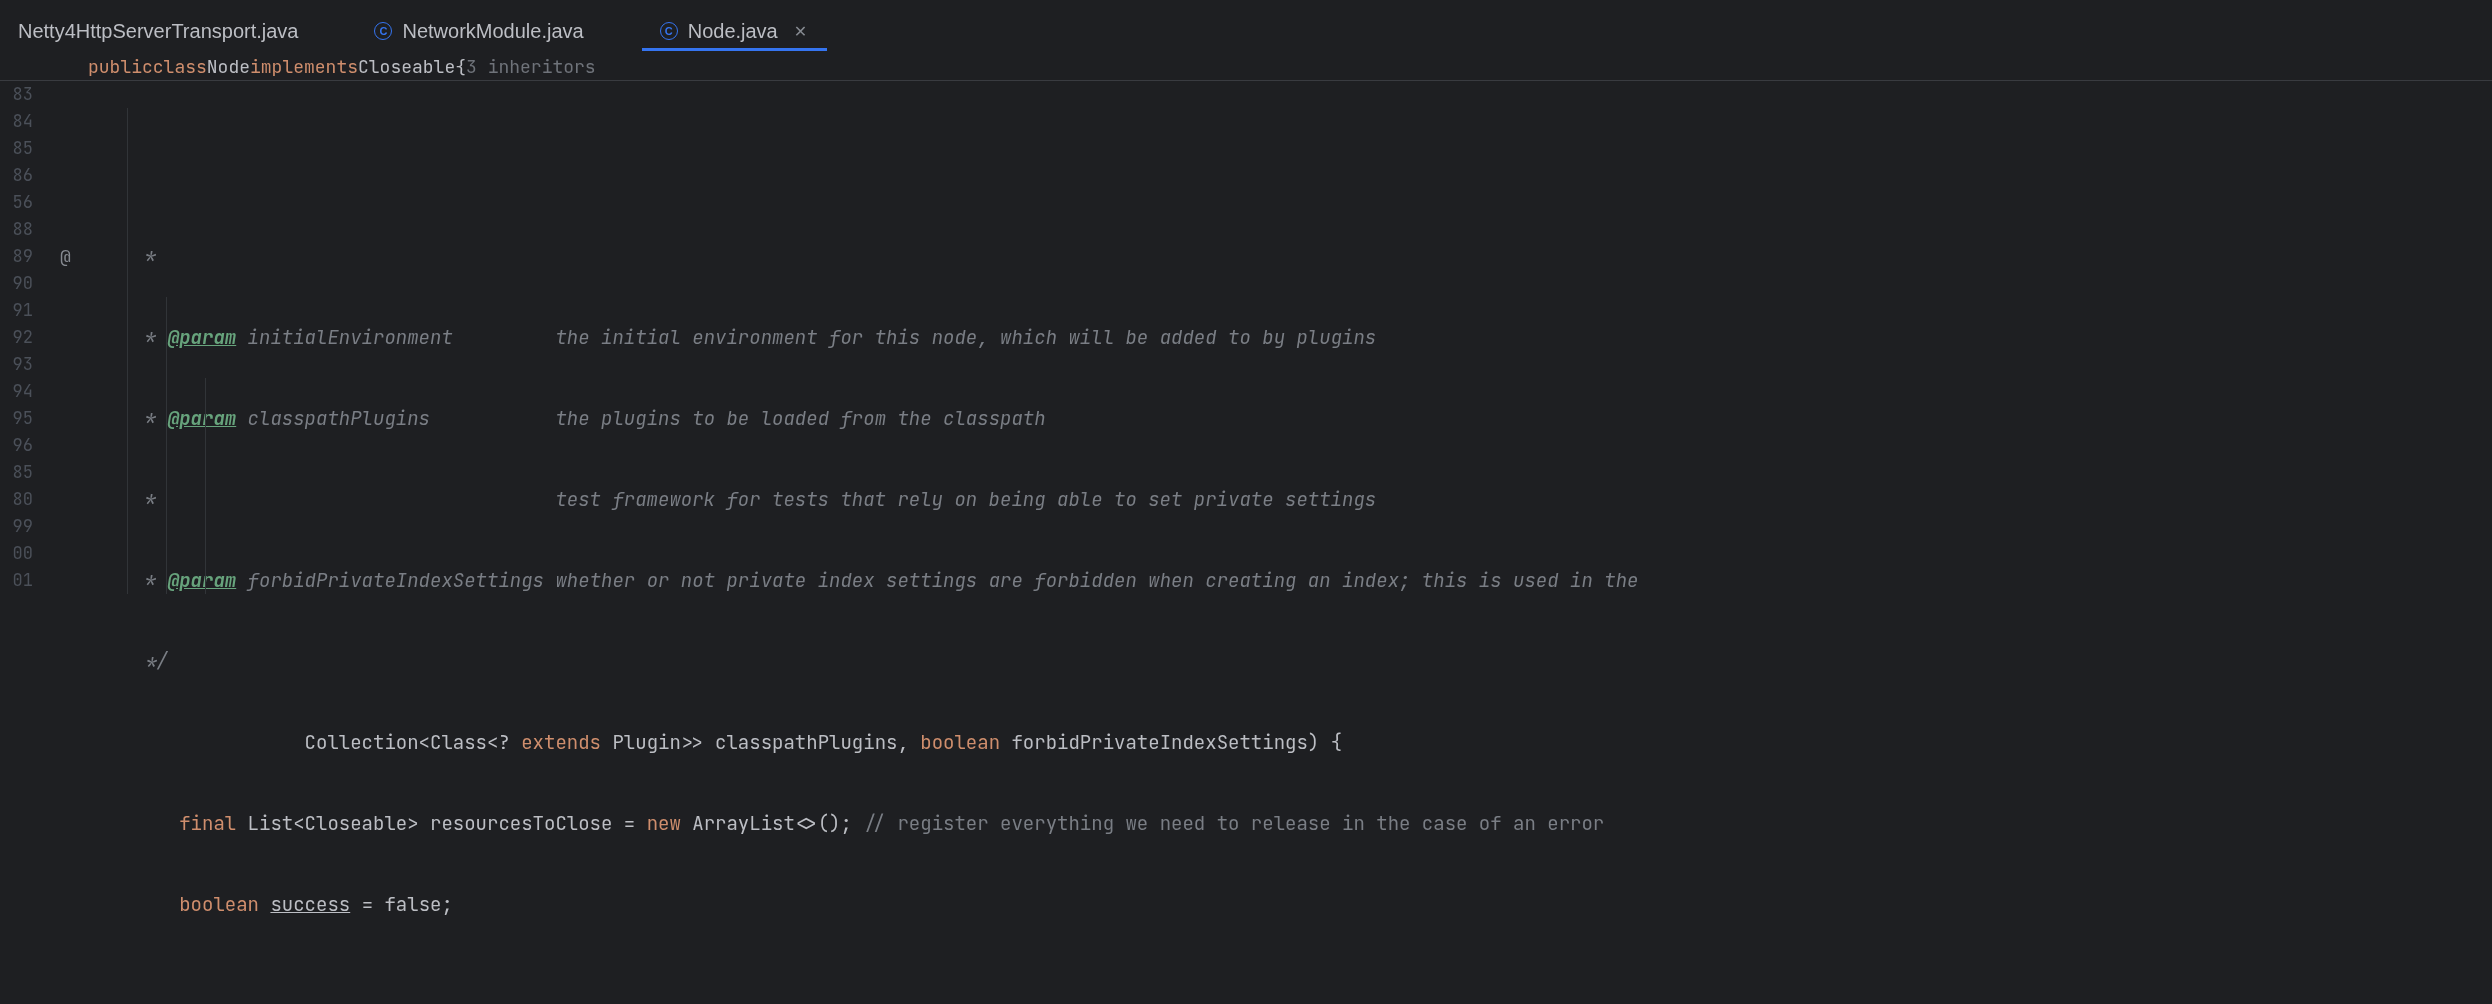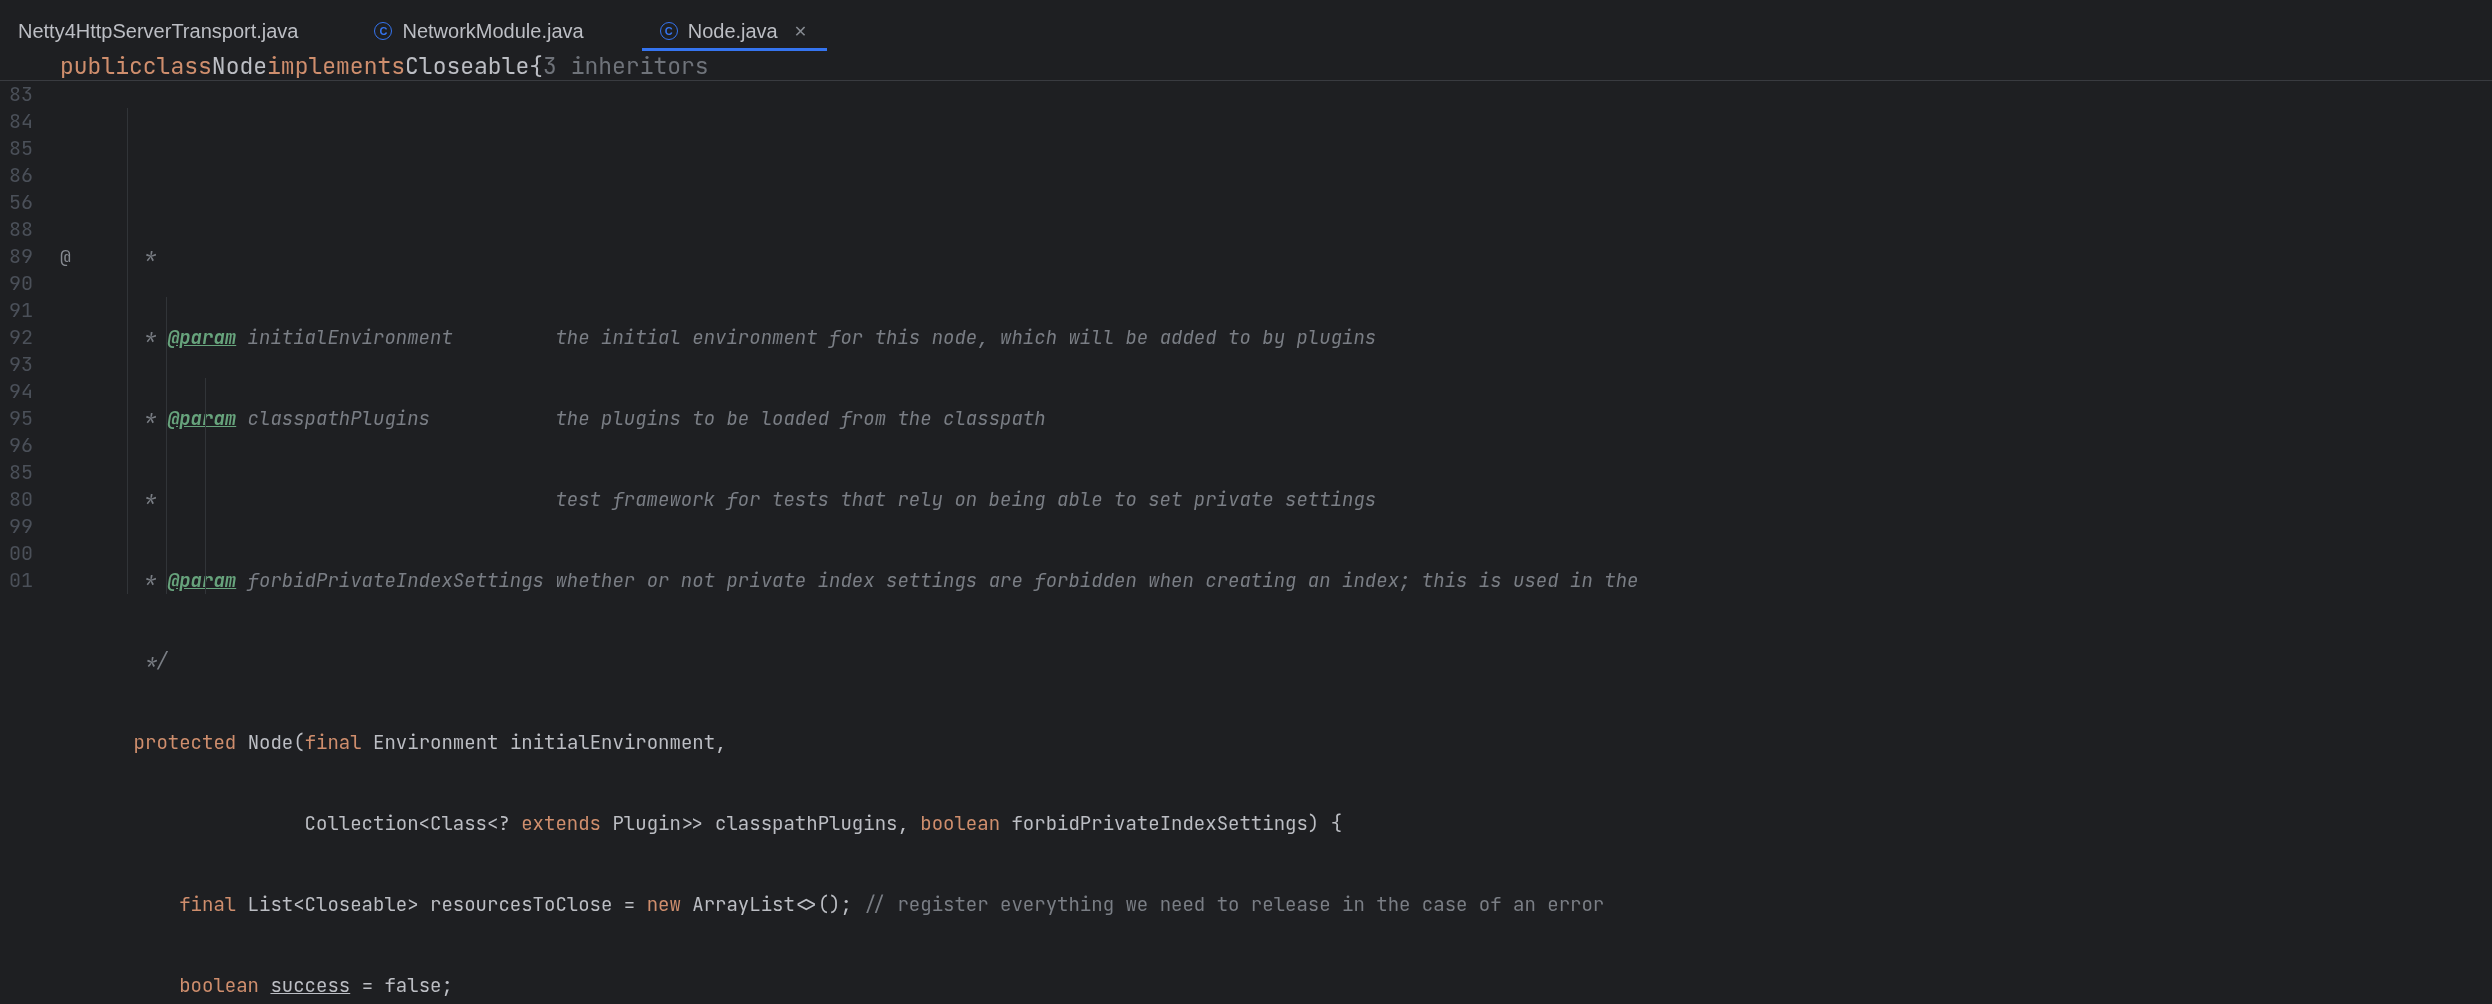--- a/index.html
+++ b/index.html
@@ -51,41 +51,41 @@
   .tab-close {
     color: #868a91;
     font-size: 16px;
     margin-left: 4px;
     padding: 2px;
   }
   .breadcrumb {
     display: flex;
     align-items: center;
     height: 29px;
-    padding-left: 60px;
+    padding-left: 88px;
     background: #1e1f22;
     border-bottom: 1px solid #393b40;
-    font-size: 23px;
+    font-size: 18px;
     white-space: pre;
   }
   .kw { color: #cf8e6d; }
   .type { color: #bcbec4; }
   .hint { color: #6f737a; font-style: normal; }
   .editor-area {
     display: flex;
     height: calc(100% - 95px);
     position: relative;
   }
   .gutter {
     width: 43px;
     text-align: right;
     padding-right: 10px;
     color: #4b5059;
     background: #1e1f22;
-    font-size: 20px;
+    font-size: 17px;
     user-select: none;
     flex-shrink: 0;
   }
   .gutter div { height: 27px; line-height: 27px; }
   .ann-gutter {
     width: 45px;
     background: #1e1f22;
     color: #868a91;
     flex-shrink: 0;
     font-size: 18px;
@@ -178,21 +178,20 @@
     <div class="indent-guide" style="left:39px; top:27px; height:486px;"></div>
     <div class="indent-guide" style="left:78px; top:216px; height:297px;"></div>
     <div class="indent-guide" style="left:117px; top:297px; height:216px;"></div>
 
     <div class="code-line"><span class="comment">     *</span></div>
     <div class="code-line"><span class="comment">     * </span><span class="doctag">@param</span><span class="comment"> initialEnvironment</span><span class="comment">         </span><span class="comment">the initial environment for this node, which will be added to by plugins</span></div>
     <div class="code-line"><span class="comment">     * </span><span class="doctag">@param</span><span class="comment"> classpathPlugins</span><span class="comment">           </span><span class="comment">the plugins to be loaded from the classpath</span></div>
     <div class="code-line"><span class="comment">     *</span><span class="comment">                                   </span><span class="comment">test framework for tests that rely on being able to set private settings</span></div>
     <div class="code-line"><span class="comment">     * </span><span class="doctag">@param</span><span class="comment"> forbidPrivateIndexSettings</span><span class="comment"> </span><span class="comment">whether or not private index settings are forbidden when creating an index; this is used in the</span></div>
     <div class="code-line"><span class="comment">     */</span></div>
-    <div class="code-line"><span>    </span><span class="kw">protected</span> <span class="classname">Node</span><span>(</span><span class="kw">final</span> <span>Environment</span> <span>initialEnvironment</span><span>,</span></div>
     <div class="code-line"><span>                   </span><span>Collection&lt;Class&lt;? </span><span class="kw">extends</span><span> Plugin&gt;&gt; classpathPlugins, </span><span class="kw">boolean</span><span> forbidPrivateIndexSettings) {</span></div>
     <div class="code-line"><span>        </span><span class="kw">final</span><span> List&lt;Closeable&gt; resourcesToClose = </span><span class="kw">new</span><span> ArrayList&lt;&gt;(); </span><span class="line-comment">// register everything we need to release in the case of an error</span></div>
     <div class="code-line"><span>        </span><span class="kw">boolean</span><span> </span><span class="underline">success</span><span> = false;</span></div>
     
     
     
     
     
     
     

